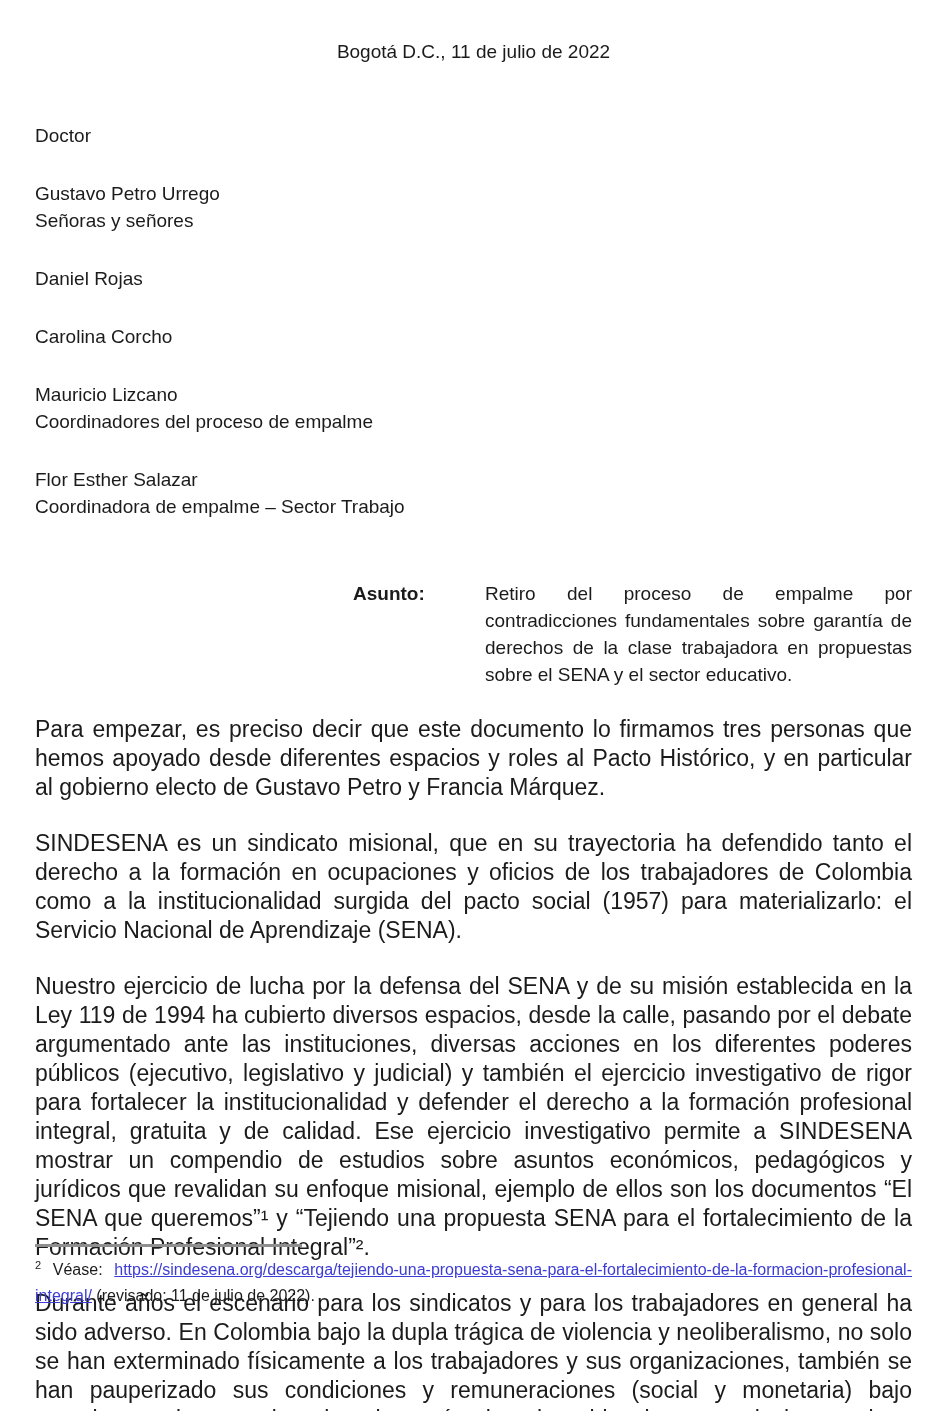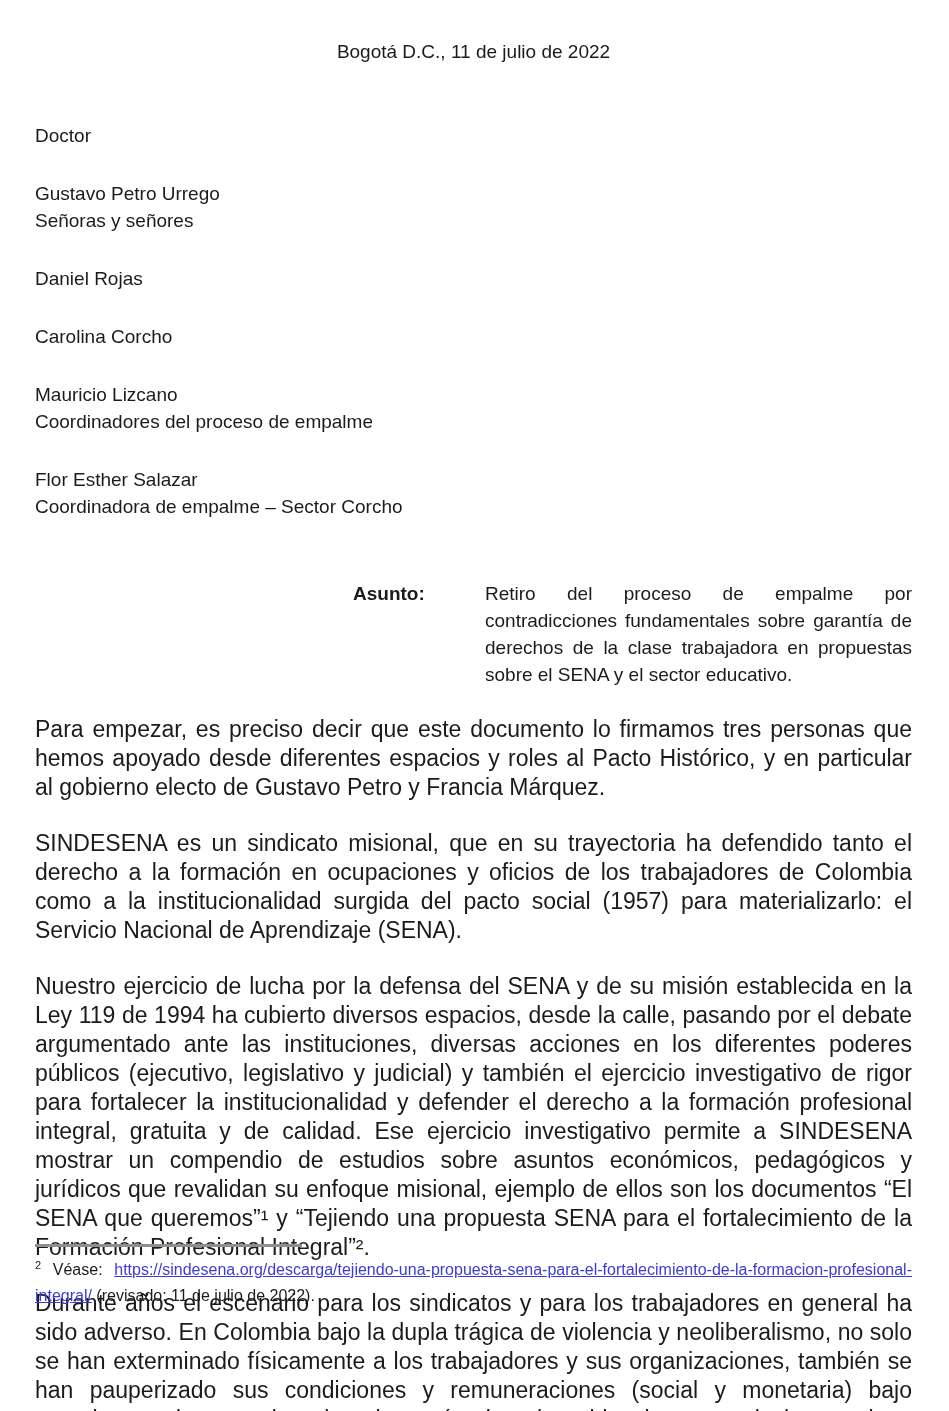--- a/index.html
+++ b/index.html
@@ -90,21 +90,21 @@
 
   <div class="recipients">
     <div>Doctor</div>
     <div class="bold">Gustavo Petro Urrego</div>
     <div>Señoras y señores</div>
     <div class="bold">Daniel Rojas</div>
     <div class="bold">Carolina Corcho</div>
     <div class="bold">Mauricio Lizcano</div>
     <div>Coordinadores del proceso de empalme</div>
     <div class="bold">Flor Esther Salazar</div>
-    <div>Coordinadora de empalme – Sector Corcho</div>
+    <div>Coordinadora de empalme – Sector Trabajo</div>
   </div>
 
   <div class="subject-row">
     <div class="subject-label">Asunto:</div>
     <div class="subject-text">Retiro del proceso de empalme por contradicciones fundamentales sobre garantía de derechos de la clase trabajadora en propuestas sobre el SENA y el sector educativo.</div>
   </div>
 
   <div class="body-text">
     <p>Para empezar, es preciso decir que este documento lo firmamos tres personas que hemos apoyado desde diferentes espacios y roles al Pacto Histórico, y en particular al gobierno electo de Gustavo Petro y Francia Márquez.</p>
     <p>SINDESENA es un sindicato misional, que en su trayectoria ha defendido tanto el derecho a la formación en ocupaciones y oficios de los trabajadores de Colombia como a la institucionalidad surgida del pacto social (1957) para materializarlo: el Servicio Nacional de Aprendizaje (SENA).</p>

